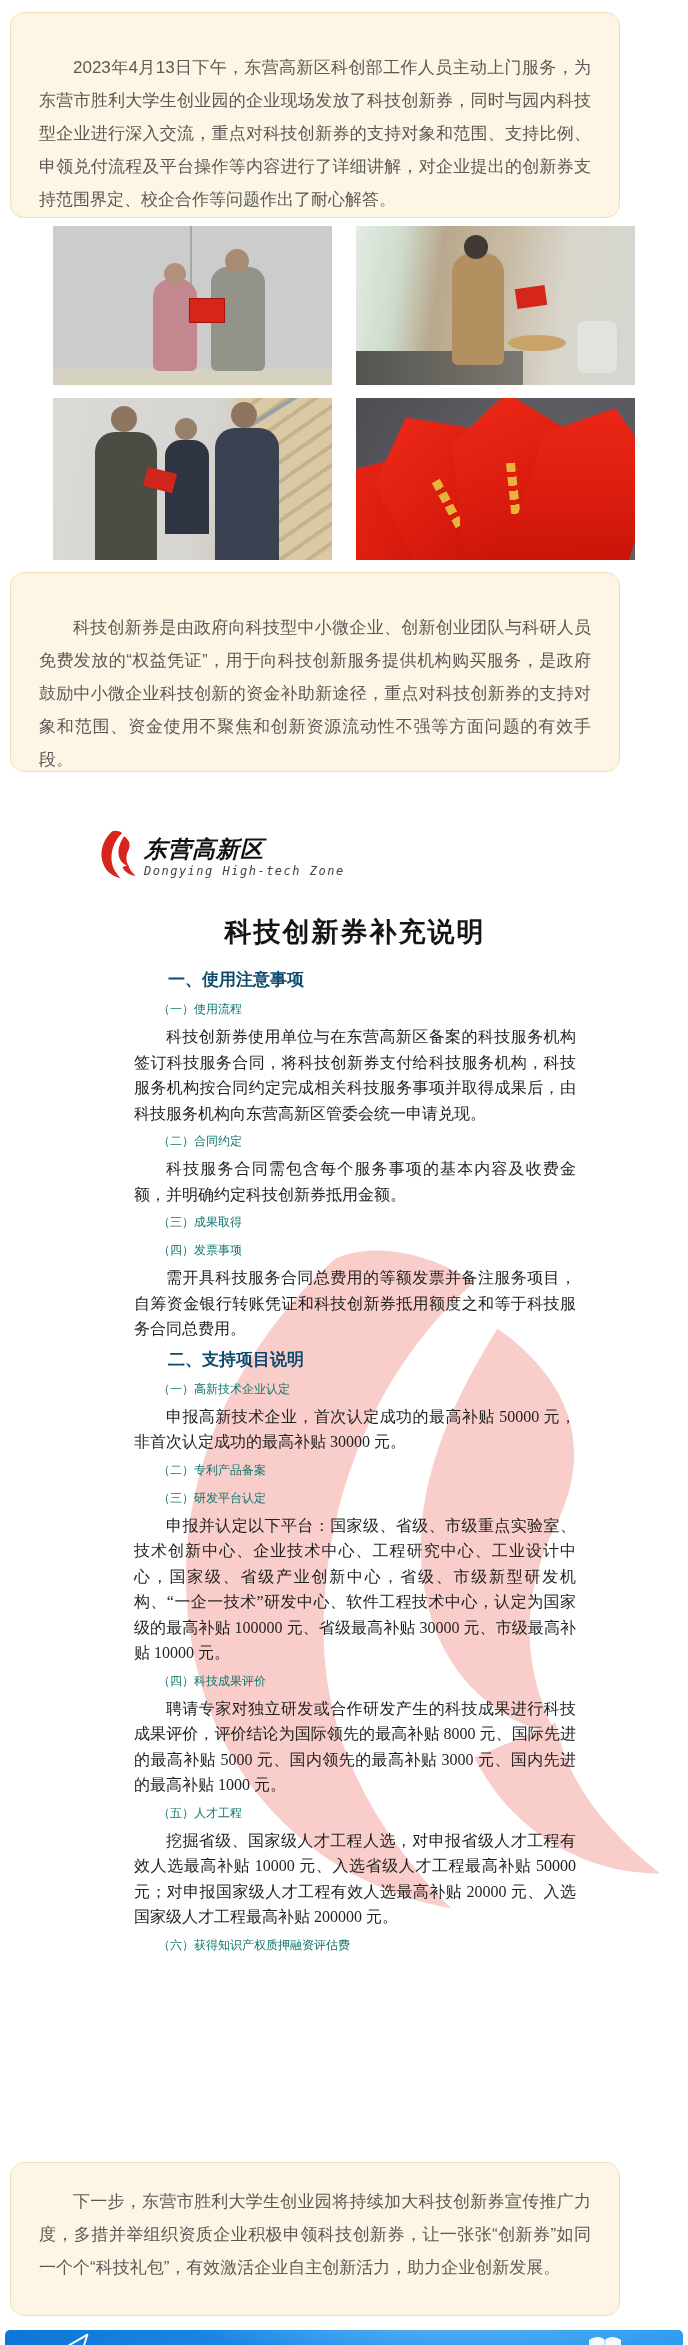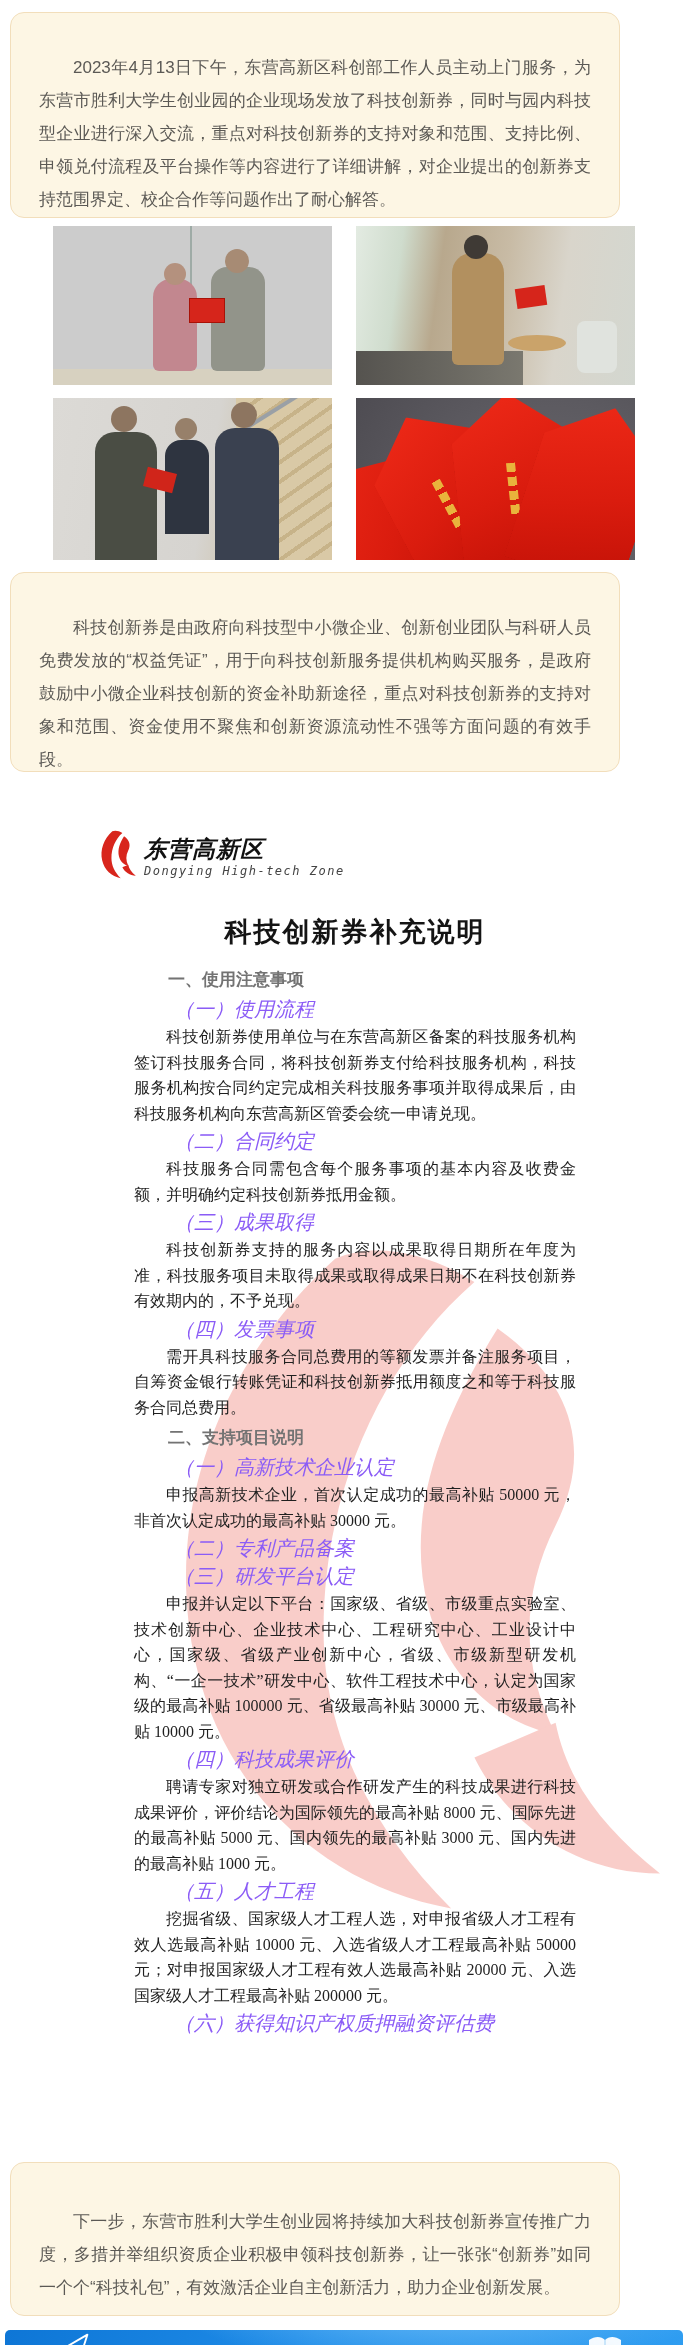--- a/index.html
+++ b/index.html
@@ -10,21 +10,21 @@
   
   .note-box{
     position:absolute;left:10px;width:610px;box-sizing:border-box;
     background:#fdf6e4;border:1px solid #f2debb;border-radius:14px;
     color:#5b5955;font-size:17px;line-height:33px;text-align:justify;
     padding:38px 28px 20px 28px;
   }
   .note-box p{margin:0;text-indent:2em;}
   #box-intro{top:12px;height:206px;}
   #box-voucher{top:572px;height:200px;}
-  #box-closing{top:2162px;height:154px;padding-top:42px;}
+  #box-closing{top:2162px;height:154px;padding-top:22px;}
 
   
   .photo-grid{
     position:absolute;left:53px;top:226px;width:582px;
     display:grid;grid-template-columns:279px 279px;column-gap:24px;row-gap:13px;
   }
   .photo{position:relative;overflow:hidden;background:#cccccc;}
   .ph-r1{height:159px;}
   .ph-r2{height:162px;}
   
@@ -76,23 +76,23 @@
     overflow:hidden;font-family:"Liberation Serif","DejaVu Serif",serif;color:#222222;
   }
   .doc .watermark{position:absolute;left:138px;top:318px;width:580px;height:990px;opacity:.34;pointer-events:none;}
   .doc-inner{position:relative;padding:40px 112px 0 134px;}
   .logo-row{display:flex;align-items:flex-start;margin-left:-36px;height:72px;}
   .logo-mark{width:42px;height:56px;flex:none;}
   .logo-text{margin-left:4px;margin-top:8px;font-family:"Liberation Sans",sans-serif;font-style:italic;}
   .logo-cn{font-size:23px;font-weight:bold;color:#111;letter-spacing:1px;line-height:26px;}
   .logo-en{font-size:12px;color:#444;letter-spacing:1.5px;margin-top:2px;font-family:"DejaVu Sans Mono",monospace;}
   .doc-title{text-align:center;font-size:27px;font-weight:bold;letter-spacing:2px;margin:14px 0 16px 0;color:#141414;}
-  .sec-head{font-family:"Liberation Sans",sans-serif;font-weight:bold;font-size:17px;color:#737373;
+  .sec-head{font-family:"Liberation Sans",sans-serif;font-weight:bold;font-size:17px;color:#0c4a6e;
     text-indent:2em;line-height:27px;margin:4px 0 3px 0;}
-  .sub-head{font-style:italic;font-size:20px;line-height:26px;text-indent:2em;color:#8b5cf6;margin:2px 0;}
+  .sub-head{font-size:12px;line-height:26px;text-indent:2em;color:#0f766e;margin:2px 0;}
   .doc p.body{font-size:16px;line-height:25.5px;text-align:justify;text-indent:2em;margin:0;color:#1f1f1f;}
 
   
   .footer-bar{
     position:absolute;left:5px;top:2330px;width:678px;height:46px;border-radius:5px 5px 0 0;
     background:linear-gradient(100deg,#0e76d6 0%,#1f8ce8 45%,#2f9df1 100%);overflow:hidden;
   }
   .footer-bar .sweep{position:absolute;left:160px;top:-30px;width:560px;height:70px;
     background:radial-gradient(ellipse at 50% 0%,rgba(120,196,250,.85) 0%,rgba(120,196,250,0) 70%);}
   .footer-bar .plane{position:absolute;left:52px;top:3px;width:34px;height:30px;transform:rotate(-8deg);}
@@ -170,21 +170,20 @@
       </div>
     </div>
     <h1 class="doc-title">科技创新券补充说明</h1>
 
     <div class="sec-head">一、使用注意事项</div>
     <div class="sub-head">（一）使用流程</div>
     <p class="body">科技创新券使用单位与在东营高新区备案的科技服务机构签订科技服务合同，将科技创新券支付给科技服务机构，科技服务机构按合同约定完成相关科技服务事项并取得成果后，由科技服务机构向东营高新区管委会统一申请兑现。</p>
     <div class="sub-head">（二）合同约定</div>
     <p class="body">科技服务合同需包含每个服务事项的基本内容及收费金额，并明确约定科技创新券抵用金额。</p>
     <div class="sub-head">（三）成果取得</div>
-    <p class="body">科技创新券支持的服务内容以成果取得日期所在年度为准，科技服务项目未取得成果或取得成果日期不在科技创新券有效期内的，不予兑现。</p>
     <div class="sub-head">（四）发票事项</div>
     <p class="body">需开具科技服务合同总费用的等额发票并备注服务项目，自筹资金银行转账凭证和科技创新券抵用额度之和等于科技服务合同总费用。</p>
 
     <div class="sec-head">二、支持项目说明</div>
     <div class="sub-head">（一）高新技术企业认定</div>
     <p class="body">申报高新技术企业，首次认定成功的最高补贴 50000 元，非首次认定成功的最高补贴 30000 元。</p>
     <div class="sub-head">（二）专利产品备案</div>
     <div class="sub-head">（三）研发平台认定</div>
     <p class="body">申报并认定以下平台：国家级、省级、市级重点实验室、技术创新中心、企业技术中心、工程研究中心、工业设计中心，国家级、省级产业创新中心，省级、市级新型研发机构、“一企一技术”研发中心、软件工程技术中心，认定为国家级的最高补贴 100000 元、省级最高补贴 30000 元、市级最高补贴 10000 元。</p>
     <div class="sub-head">（四）科技成果评价</div>

